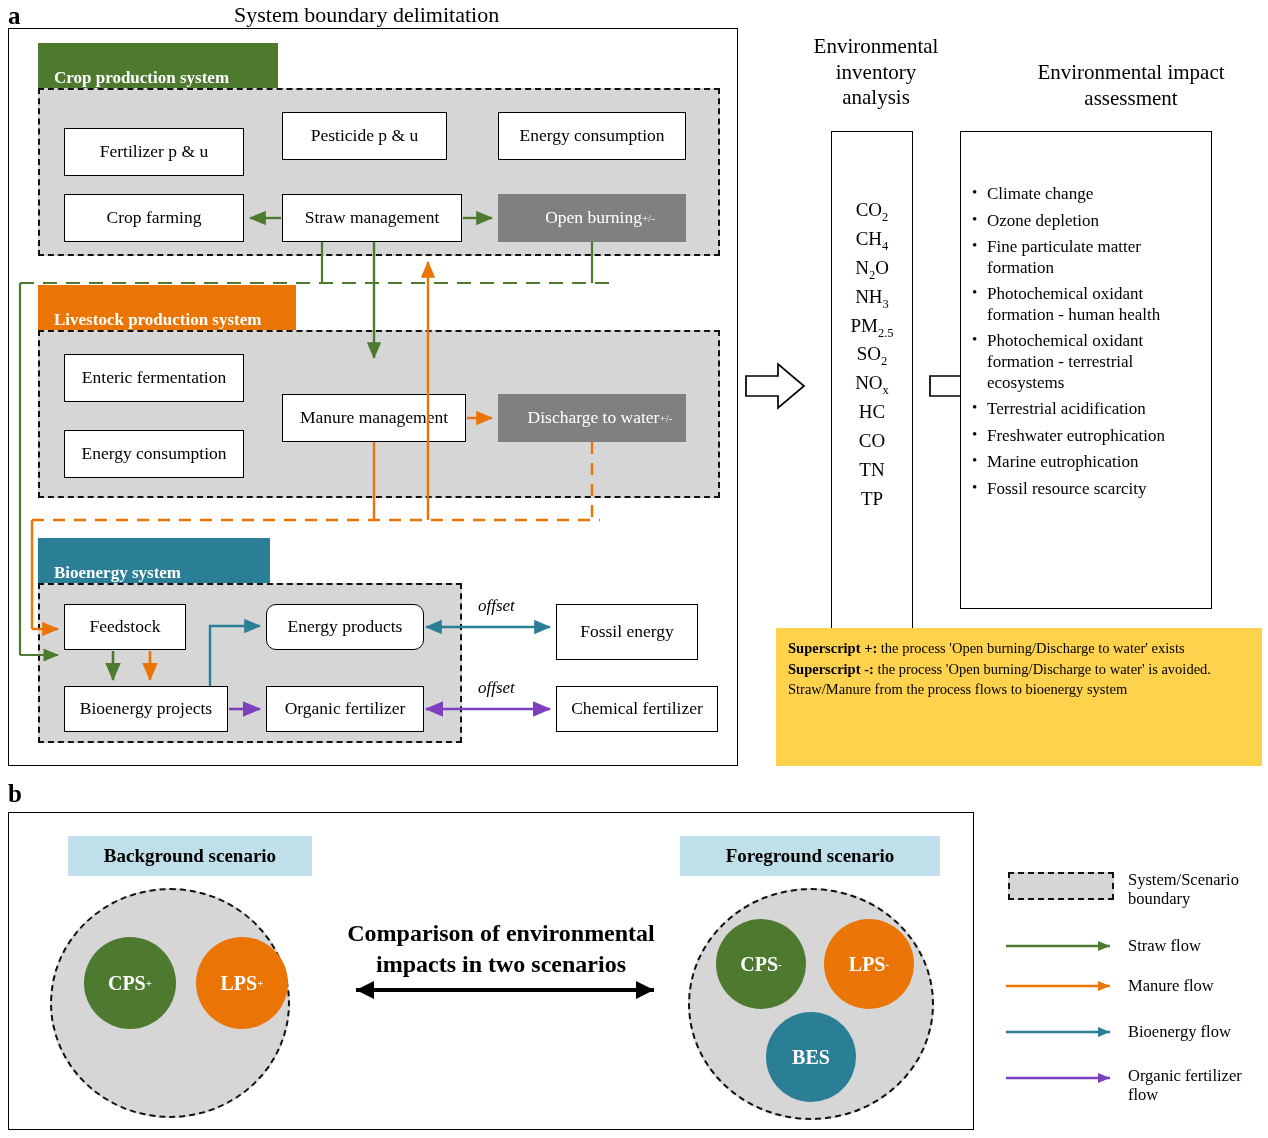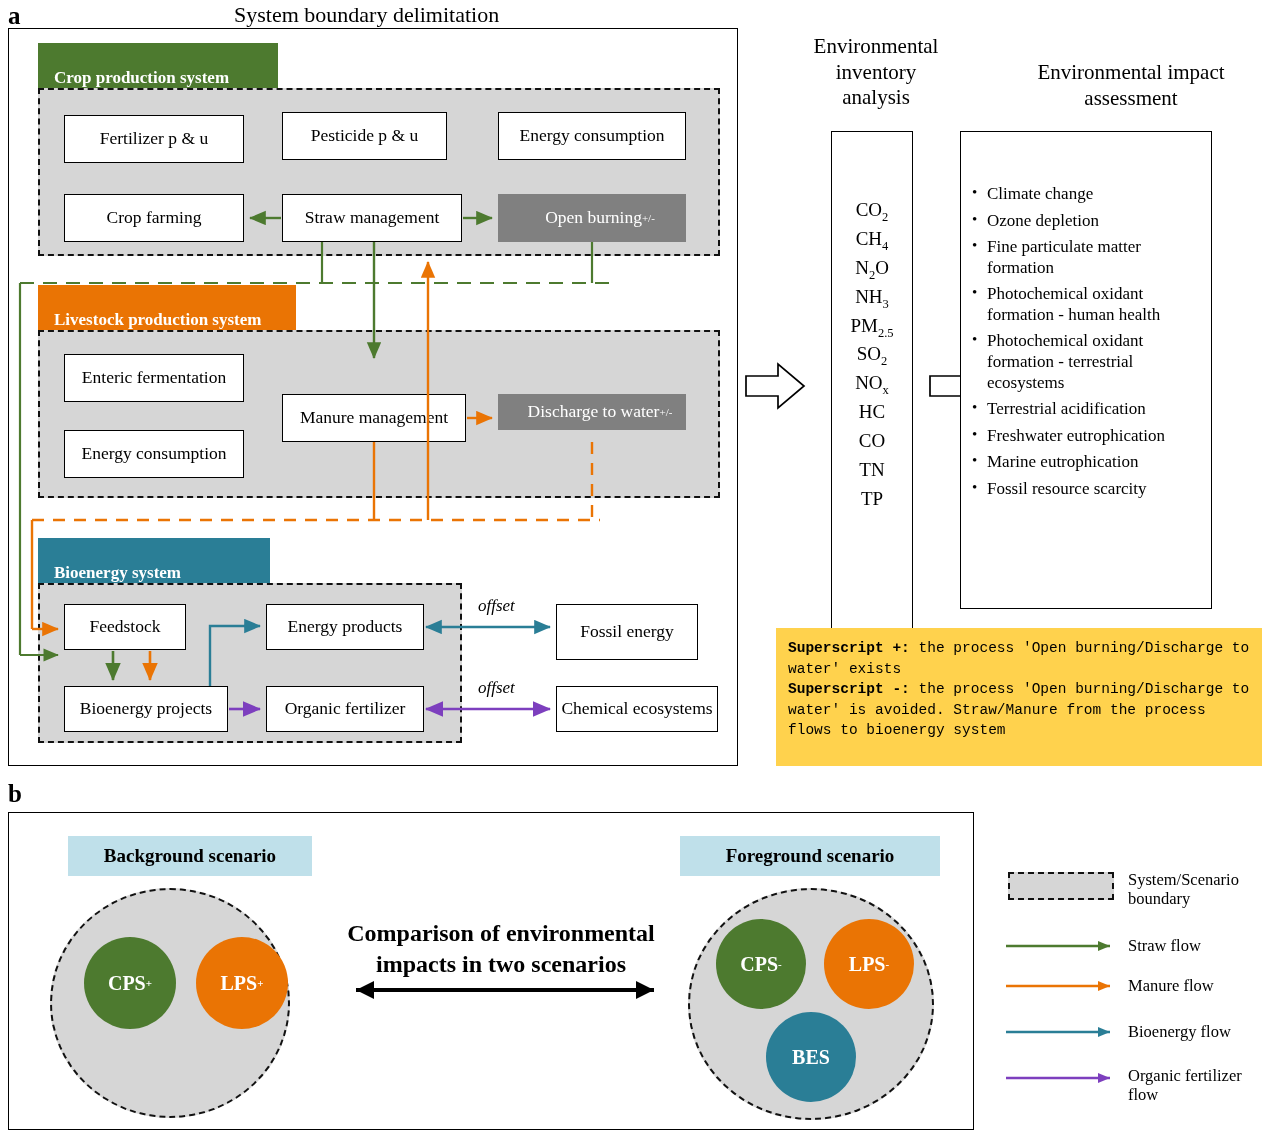--- a/index.html
+++ b/index.html
@@ -24,21 +24,21 @@
   .sup{font-size:11px;vertical-align:super;line-height:0;}
   
   .listbox{border:1.8px solid #000;background:#fff;box-sizing:border-box;}
   .inv-item{font-size:19px;text-align:center;line-height:1.52;}
   .sub{font-size:12.5px;vertical-align:sub;line-height:0;}
   .imp-list{margin:0;padding:0 10px 0 26px;list-style:none;}
   .imp-list li{font-size:17px;line-height:1.21;margin-bottom:6px;position:relative;}
   .imp-list li::before{content:"\2022";position:absolute;left:-15px;top:-1px;font-size:15px;}
   
   .note{background:#ffd24d;box-sizing:border-box;padding:10px 10px 12px 12px;
-        font-family:Liberation Mono, monospace;
+        font-family:Liberation Serif, serif;
         font-size:14.5px;line-height:1.42;}
   .note b{font-weight:bold;}
   
   .scn-label{background:#bfe0ea;color:#000;font-weight:bold;font-size:19px;
              display:flex;align-items:center;justify-content:center;}
   .ellipse{background:#d6d6d6;border:2.4px dashed #111;border-radius:50%;box-sizing:border-box;}
   .circ{border-radius:50%;display:flex;align-items:center;justify-content:center;
         color:#fff;font-weight:bold;font-size:20px;}
   .cmp-text{font-weight:bold;font-size:24px;text-align:center;line-height:1.28;}
   
@@ -53,21 +53,21 @@
 <div class="abs" style="left:225px;top:2px;font-size:22px;margin-left:9px;">System boundary delimitation</div>
 
 <div class="abs frame" style="left:8px;top:28px;width:730px;height:738px;"></div>
 
 <div class="abs sys-fill" style="left:38px;top:88px;width:682px;height:168px;"></div>
 <div class="abs" style="left:38px;top:88px;width:682px;height:168px;border:2.2px dashed #111;box-sizing:border-box;"></div>
 <div class="abs sys-header" style="left:38px;top:43px;width:240px;height:45px;background:#4d7a2f;">
   <span>Crop production system</span>
 </div>
 
-<div class="abs pbox" style="left:64px;top:115px;width:180px;height:48px;">
+<div class="abs pbox" style="left:64px;top:128px;width:180px;height:48px;">
   <span>Fertilizer p &amp; u</span>
   </div>
 <div class="abs pbox" style="left:282px;top:112px;width:165px;height:48px;">
   <span>Pesticide p &amp; u</span>
   </div>
 <div class="abs pbox" style="left:498px;top:112px;width:188px;height:48px;">
   <span>Energy consumption</span>
   </div>
 
 <div class="abs pbox" style="left:64px;top:194px;width:180px;height:48px;">
@@ -89,48 +89,48 @@
 
 <div class="abs pbox" style="left:64px;top:354px;width:180px;height:48px;">
   <span>Enteric fermentation</span>
   </div>
 <div class="abs pbox" style="left:64px;top:430px;width:180px;height:48px;">
   <span>Energy consumption</span>
   </div>
 <div class="abs pbox" style="left:282px;top:394px;width:184px;height:48px;">
   <span>Manure management</span>
   </div>
-<div class="abs pbox dark" style="left:498px;top:394px;width:188px;height:36px;">
+<div class="abs pbox dark" style="left:498px;top:394px;width:188px;height:48px;">
   <span>Discharge to  water</span>
     <span class="sup">+/-</span>
   </div>
 
 <div class="abs sys-fill" style="left:38px;top:583px;width:424px;height:160px;"></div>
 <div class="abs" style="left:38px;top:583px;width:424px;height:160px;border:2.2px dashed #111;box-sizing:border-box;"></div>
 <div class="abs sys-header" style="left:38px;top:538px;width:232px;height:45px;background:#2a7e96;">
   <span>Bioenergy system</span>
 </div>
 
 <div class="abs pbox" style="left:64px;top:604px;width:122px;height:46px;">
   <span>Feedstock</span>
   </div>
-<div class="abs pbox" style="left:266px;top:604px;width:158px;height:46px;">
+<div class="abs pbox" style="left:266px;top:604px;width:158px;height:46px;border-radius:10px;">
   <span>Energy products</span>
   </div>
 <div class="abs pbox" style="left:64px;top:686px;width:164px;height:46px;">
   <span>Bioenergy projects</span>
   </div>
 <div class="abs pbox" style="left:266px;top:686px;width:158px;height:46px;">
   <span>Organic fertilizer</span>
   </div>
 <div class="abs pbox" style="left:556px;top:604px;width:142px;height:56px;">
   <span>Fossil energy</span>
   </div>
 <div class="abs pbox" style="left:556px;top:686px;width:162px;height:46px;">
-  <span>Chemical ecosystems</span>
+  <span>Chemical fertilizer</span>
   </div>
 
 <div class="abs" style="left:478px;top:596px;font-style:italic;font-size:17px;">offset</div>
 <div class="abs" style="left:478px;top:678px;font-style:italic;font-size:17px;">offset</div>
 
 <svg class="abs" style="left:0;top:0;width:760px;height:780px;pointer-events:none;">
   <defs>
     <marker id="mg" markerWidth="8" markerHeight="8" refX="6.6" refY="3" orient="auto">
       <path d="M0,0 L7,3 L0,6 z" fill="#4d7a2f"></path>
       </marker>

